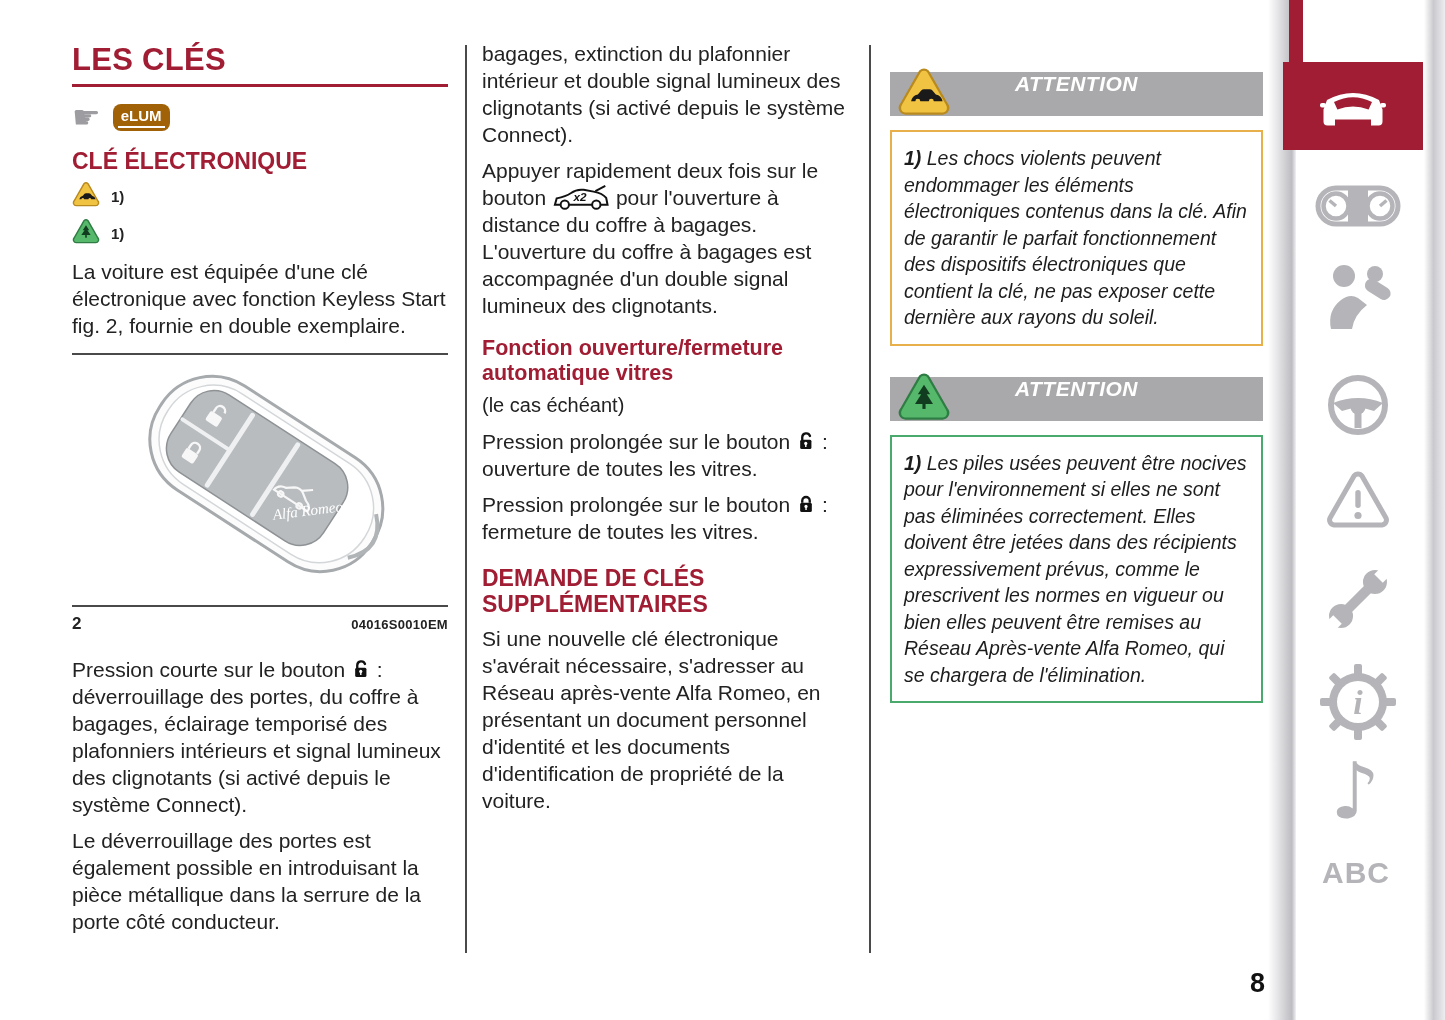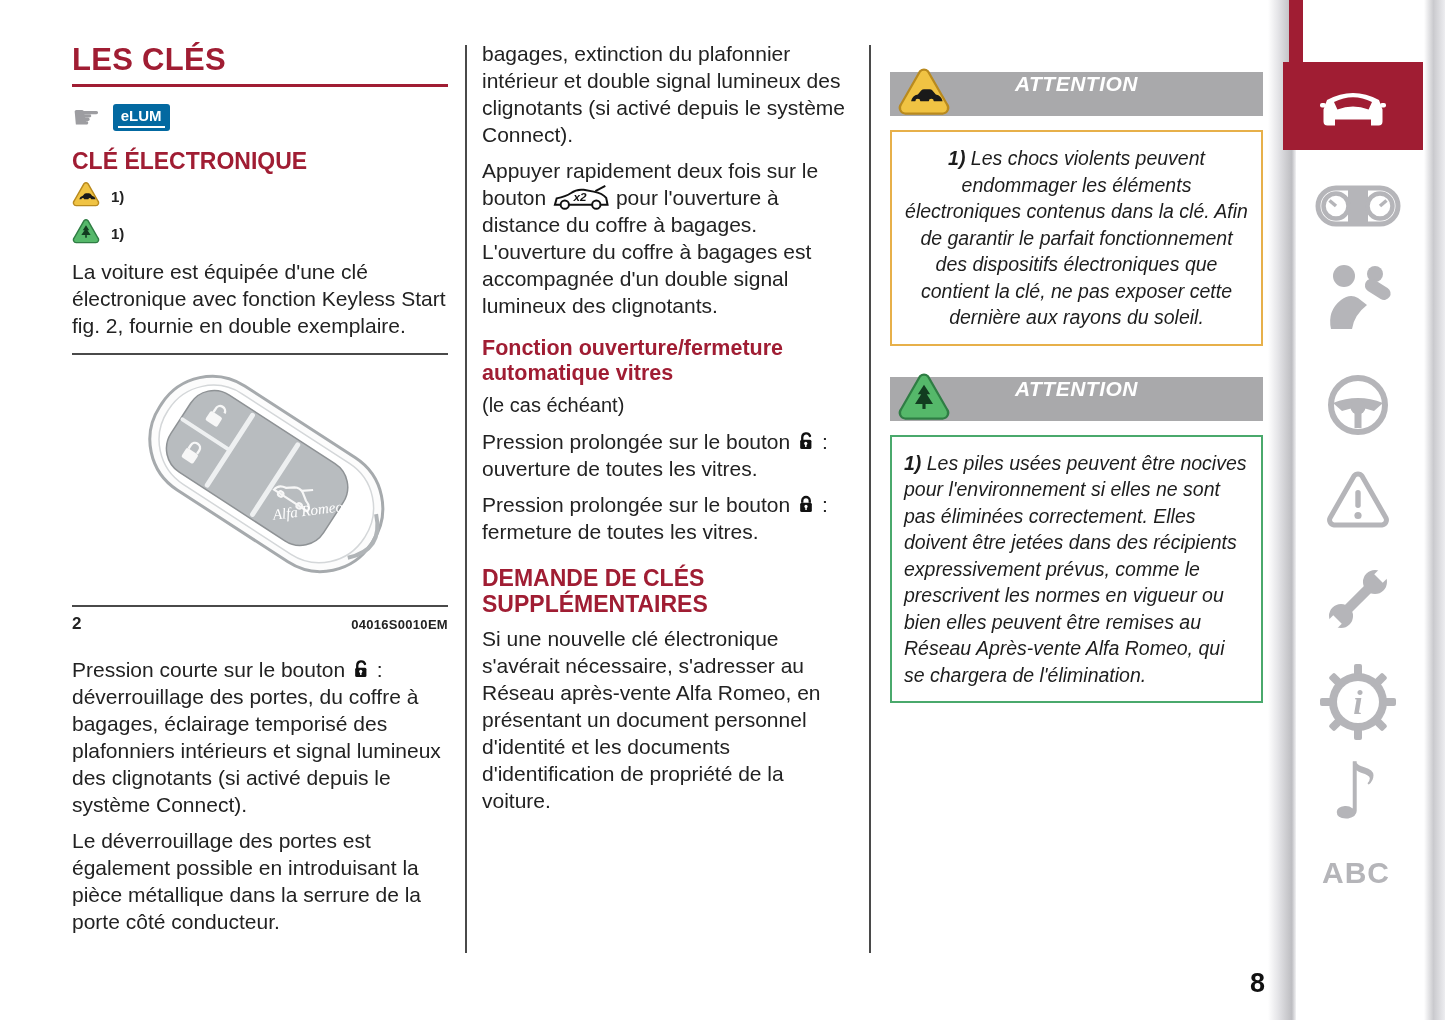--- a/index.html
+++ b/index.html
@@ -17,22 +17,22 @@
   .col{position:absolute;top:44px;}
   #col-left{left:72px;width:376px;}
   #col-mid{left:482px;width:368px;top:40px;}
   #col-right{left:890px;width:373px;top:72px;}
 
   
   .page-title{font-size:31px;font-weight:bold;color:#a01d33;letter-spacing:.3px;line-height:1;}
   .title-rule{height:3px;background:#a01d33;margin-top:9px;}
   .ref-row{display:flex;align-items:center;gap:12px;margin-top:14px;}
   .hand{color:#9d9da1;font-size:32px;line-height:1;font-family:"DejaVu Sans",sans-serif;}
-  .elum-badge{background:#0369a1;color:#fff;font-weight:bold;font-size:15px;
-    padding:4px 8px 8px;border-radius:3px;position:relative;line-height:1;}
+  .elum-badge{background:#a16207;color:#fff;font-weight:bold;font-size:15px;
+    padding:4px 8px 8px;border-radius:8px;position:relative;line-height:1;}
   .elum-badge::after{content:"";position:absolute;left:5px;right:5px;bottom:3px;height:2px;background:#fff;}
   .h2{font-size:23px;font-weight:bold;color:#a01d33;margin:16px 0 6px;line-height:1.1;}
   .warnref-row{display:flex;align-items:center;gap:11px;margin:7px 0;}
   .warnref-row .lbl{font-weight:bold;font-size:15px;}
   .para{font-size:21px;line-height:27px;margin:0 0 9px;}
   .intro{margin-top:10px;}
   .inline-icon svg{vertical-align:-3px;}
 
   
   .fig-art{border-top:2px solid #4a4a4a;border-bottom:2px solid #4a4a4a;
@@ -46,21 +46,21 @@
   .note{font-size:20px;line-height:27px;margin:0 0 9px;}
   .h2b{font-size:23px;font-weight:bold;color:#a01d33;line-height:26px;margin:20px 0 8px;}
 
   
   .warn-bar{position:relative;background:#a9a9ab;height:44px;display:flex;
     align-items:flex-start;justify-content:center;margin-bottom:14px;}
   .warn-bar .bar-tri{position:absolute;left:7px;top:-6px;}
   .warn-bar .bar-label{color:#fff;font-style:italic;font-weight:bold;font-size:21px;letter-spacing:.5px;}
   .warn-box{border:2px solid;padding:13px 12px;font-style:italic;font-size:19.5px;
     line-height:26.5px;color:#1d1d1d;margin-bottom:31px;}
-  #warn-box-1{border-color:#e7b04a;text-align:center;}
+  #warn-box-1{border-color:#e7b04a;}
   #warn-box-2{border-color:#4aa96c;}
   .warn-box .lead{font-weight:bold;}
 
   
   .edge-left{position:absolute;left:1268px;top:0;width:28px;height:1020px;
     background:linear-gradient(90deg,#ffffff 0%,#e5e5e8 35%,#bdbdc1 85%,#f2f2f4 100%);}
   .edge-right{position:absolute;left:1424px;top:0;width:21px;height:1020px;
     background:linear-gradient(90deg,#ffffff 0%,#cacace 45%,#ededf0 100%);}
   .red-strip{position:absolute;left:1289px;top:0;width:14px;height:62px;background:#a01d33;}
   .tab-active{position:absolute;left:1283px;top:62px;width:140px;height:88px;background:#a01d33;

